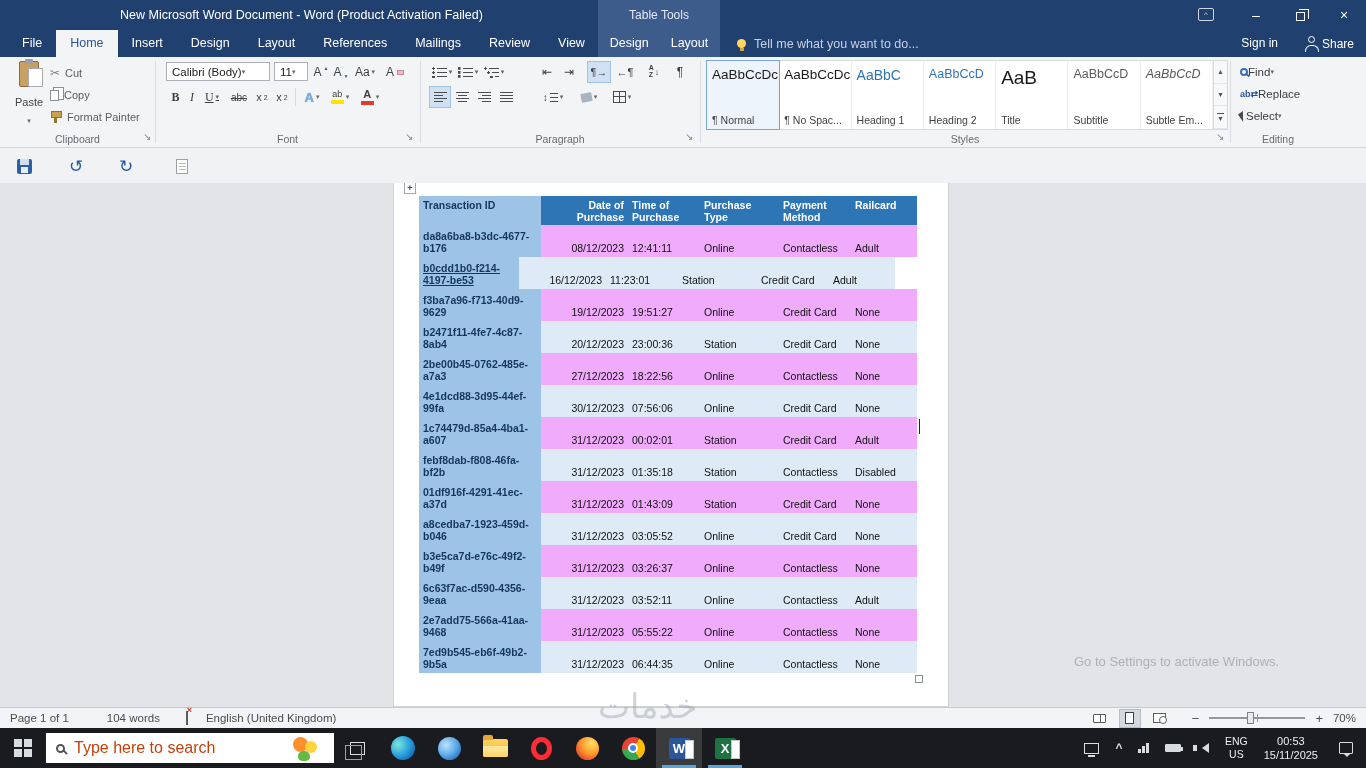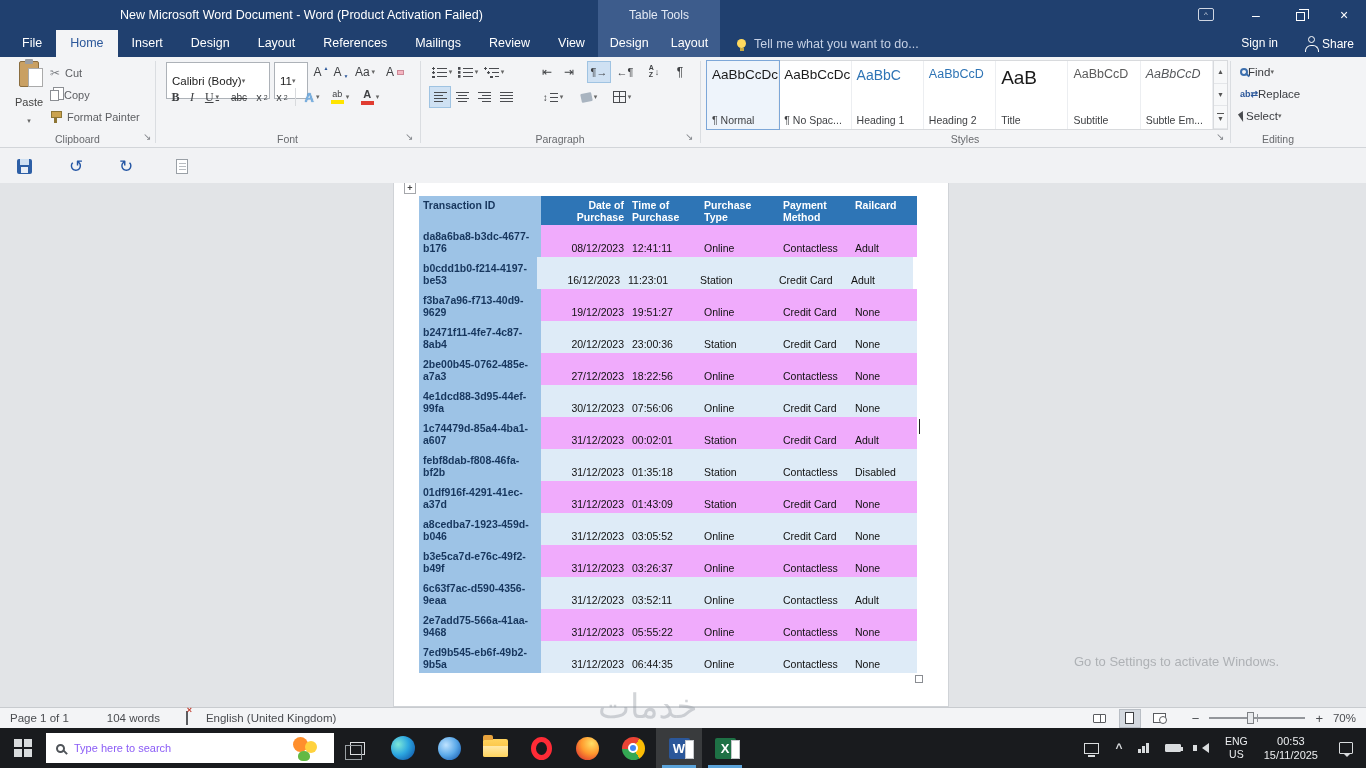--- a/index.html
+++ b/index.html
@@ -35,21 +35,21 @@
   .ic-person::after{content:"";position:absolute;left:-3.5px;top:8px;width:12px;height:6px;border:1.5px solid #fff;border-bottom:none;border-radius:6px 6px 0 0}
 
   
   .ribbon{position:absolute;left:0;top:57px;width:1366px;height:91px;background:#f3f4f6;border-bottom:1px solid #d2d5d9;z-index:4}
   .vsep{position:absolute;top:4px;height:82px;width:1px;background:#dadde1}
   .grp-label{position:absolute;top:76px;font-size:10.5px;color:#686a6e;text-align:center}
   .dlg{position:absolute;top:74px;font-size:10px;color:#85888d}
   .c7{font-size:7px;color:#666}
   .rbtn{position:absolute;height:20px;display:flex;align-items:center;justify-content:center;gap:2px;color:#3f4144;font-size:12px}
   .rbtn.active{background:#cfe1f3;outline:1px solid #9fc3e2}
-  .combo{position:absolute;height:37px;background:#fff;border:1px solid #adb2b8;font-size:11.5px;color:#222;display:flex;align-items:center;justify-content:flex-start;padding:8px 5px}
+  .combo{position:absolute;height:19px;background:#fff;border:1px solid #adb2b8;font-size:11.5px;color:#222;display:flex;align-items:center;justify-content:flex-start;padding:8px 5px}
   .serif{font-family:"Liberation Serif",serif}
 
   .paste-btn{position:absolute;left:8px;top:4px;width:42px;height:70px;display:flex;flex-direction:column;align-items:center;gap:9px}
   .ic-paste{width:20px;height:26px;background:#c9a063;border:1px solid #8a6d3f;border-radius:2px;position:relative}
   .ic-paste::before{content:"";position:absolute;top:-3px;left:5px;width:8px;height:5px;background:#9b9ea3;border-radius:1px}
   .ic-paste::after{content:"";position:absolute;right:-5px;top:6px;width:13px;height:17px;background:#fff;border:1px solid #aaa}
   .paste-label{font-size:11px;color:#444}
   .clip-item{position:absolute;left:50px;display:flex;align-items:center;gap:5px;font-size:11px;color:#5c5e62;height:18px}
   .g-cut{font-size:12px;color:#7a7d82}
   .ic-copy{width:9px;height:11px;border:1px solid #8b8e93;background:#fff;position:relative}
@@ -171,21 +171,21 @@
   .z-handle{position:absolute;left:38px;top:-5px;width:7px;height:12px;background:#e8eaed;border:1px solid #7e8185}
 
   
   .taskbar{position:absolute;left:0;top:728px;width:1366px;height:40px;background:#191b1e;display:flex;align-items:center;z-index:50}
   .tb-start{width:46px;height:40px;display:flex;align-items:center;justify-content:center}
   .start-grid{display:grid;grid-template-columns:8px 8px;grid-template-rows:8px 8px;gap:2px}
   .start-grid span{background:#d9dcde}
   .tb-search{width:288px;height:30px;background:#fff;display:flex;align-items:center;gap:9px;padding:0 10px;position:relative}
   .ic-searchdark{width:9px;height:9px;border:2px solid #4f5459;border-radius:50%;position:relative;flex:none}
   .ic-searchdark::after{content:"";position:absolute;width:6px;height:2px;background:#4f5459;right:-5px;bottom:-2px;transform:rotate(45deg)}
-  .search-text{color:#8b5cf6;font-size:11px;white-space:nowrap}
+  .search-text{color:#c2410c;font-size:16px;white-space:nowrap}
   .ic-flower{position:absolute;right:16px;top:2px;width:26px;height:26px}
   .fp1{position:absolute;left:1px;top:2px;width:15px;height:15px;border-radius:50%;background:#ff8f2d}
   .fp2{position:absolute;right:1px;top:6px;width:12px;height:12px;border-radius:50%;background:#ffd23e}
   .fp3{position:absolute;left:6px;bottom:0;width:12px;height:10px;border-radius:50% 50% 40% 40%;background:#63b944}
   .tb-btn{width:46px;height:40px;display:flex;align-items:center;justify-content:center;position:relative}
   .ic-tv{width:15px;height:13px;border:1.5px solid #dcdee0;position:relative}
   .ic-tv::before{content:"";position:absolute;left:-6px;top:2px;width:15px;height:13px;border:1.5px solid #9aa0a4}
   .app{width:46px;height:40px;display:flex;align-items:center;justify-content:center;position:relative}
   .app.active::after{content:"";position:absolute;left:6px;right:6px;bottom:0;height:3px;background:#5ba3d9}
   .app.focused{background:rgba(255,255,255,.14)}
@@ -471,21 +471,21 @@
         </div>
         <div class="t-row odd">
           <div class="cell c0" style="width: 122px;">da8a6ba8-b3dc-4677-b176</div>
           <div class="cell c1" style="width: 87px;">08/12/2023</div>
           <div class="cell c2" style="width: 72px;">12:41:11</div>
           <div class="cell c3" style="width: 79px;">Online</div>
           <div class="cell c4" style="width: 72px;">Contactless</div>
           <div class="cell c5" style="width: 66px;">Adult</div>
         </div>
         <div class="t-row even">
-          <div class="cell c0" style="width: 118px;">b0cdd1b0-f214-4197-be53</div>
+          <div class="cell c0" style="width: 100px; text-decoration: underline;">b0cdd1b0-f214-4197-be53</div>
           <div class="cell c1" style="width: 87px;">16/12/2023</div>
           <div class="cell c2" style="width: 72px;">11:23:01</div>
           <div class="cell c3" style="width: 79px;">Station</div>
           <div class="cell c4" style="width: 72px;">Credit Card</div>
           <div class="cell c5" style="width: 66px;">Adult</div>
         </div>
         <div class="t-row odd">
           <div class="cell c0" style="width: 122px;">f3ba7a96-f713-40d9-9629</div>
           <div class="cell c1" style="width: 87px;">19/12/2023</div>
           <div class="cell c2" style="width: 72px;">19:51:27</div>

